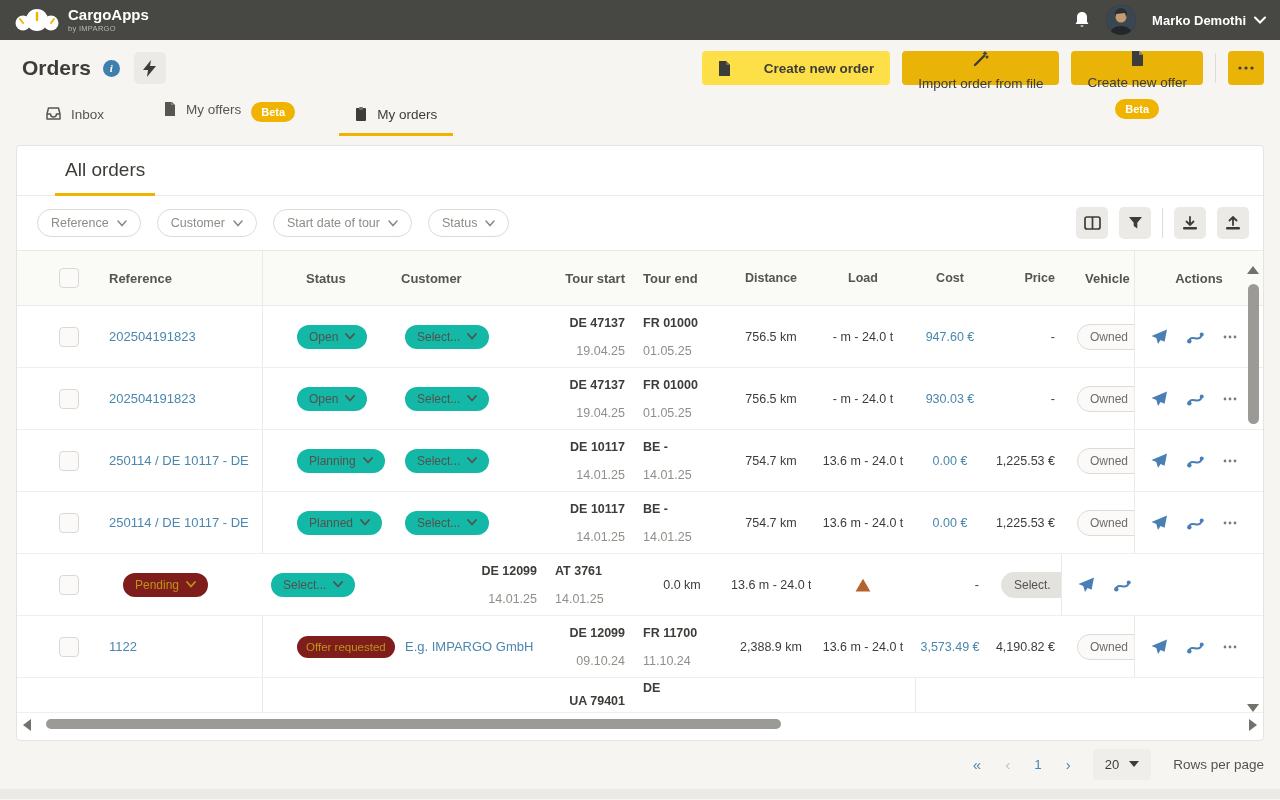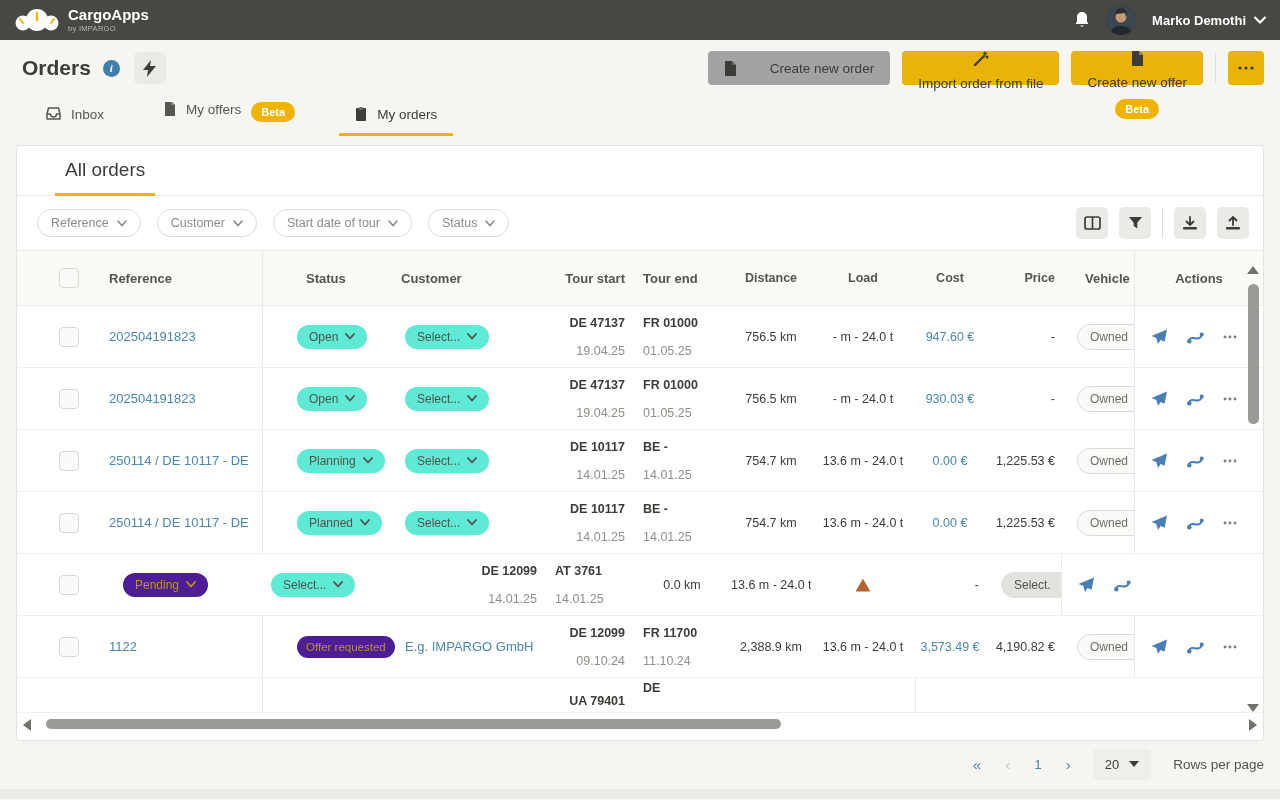--- a/index.html
+++ b/index.html
@@ -17,21 +17,21 @@
   .user-name { color:#fff; font-size:13px; font-weight:700; }
   .tb-chev { margin-left:-8px; }
 
   
   .page-header { height:56px; display:flex; align-items:center; padding:0 16px; }
   .page-title { font-size:21px; font-weight:700; color:#3c3c38; margin-left:6px; }
   .info-badge { width:17px; height:17px; border-radius:50%; background:#3e7fae; color:#fff; font-size:11px; font-weight:700; display:flex; align-items:center; justify-content:center; margin-left:12px; font-family:"Liberation Serif","DejaVu Serif",serif; font-style:italic; }
   .bolt-btn { width:32px; height:32px; border-radius:5px; background:#ebeae6; display:flex; align-items:center; justify-content:center; margin-left:14px; cursor:pointer; }
   .header-actions { margin-left:auto; display:flex; align-items:center; gap:12px; }
   .btn { height:34px; border-radius:4px; display:flex; align-items:center; gap:9px; padding:0 16px; font-size:13.5px; color:#3c3c38; cursor:pointer; white-space:nowrap; }
-  .btn-yellow { background:#a3a3a3; font-weight:400;gap:33px; }
+  .btn-yellow { background:#fde047; font-weight:700;gap:33px; }
   .btn-gray { background:#eab308;flex-direction:column; }
   .beta-pill { background:#f0b400; color:#fff; font-size:11px; font-weight:700; border-radius:11px; padding:4px 10px; }
   .hdr-divider { width:1px; height:30px; background:#dddcd8; }
   .btn-more { width:36px; padding:0; justify-content:center; }
 
   
   .tabs { display:flex; align-items:flex-end; padding:0 16px 0 30px; gap:28px; height:40px; }
   .tab { display:flex; align-items:flex-start; gap:10px; padding:9px 16px 11px; font-size:13.5px; color:#57564f; cursor:pointer; border-bottom:3px solid transparent; }
   .tab.active { color:#3c3c38; border-bottom-color:#f0b400; font-weight:400; }
 
@@ -52,22 +52,22 @@
   .trow { height:62px; border-bottom:1px solid #f0efeb; background:#fff; }
   .cell { overflow:hidden; }
   .c-check { padding-left:42px; }
   .checkbox { width:20px; height:20px; border:1px solid #d9d8d4; border-radius:4px; background:#fbfaf8; display:block; cursor:pointer; }
   .c-ref { padding-left:20px; border-right:1px solid #ebeae6; align-self:stretch; display:flex; align-items:center; white-space:nowrap; }
   .ref-link { color:#4a87ae; cursor:pointer; text-decoration:none; font-size:13px; }
   .c-status { padding-left:34px; }
   .thead .c-status { padding-left:43px; }
   .c-customer { padding-left:8px; }
   .thead .c-customer { padding-left:4px; }
-  .pill { display:inline-flex; align-items:center; gap:7px; background:#5eead4; border-radius:14px; padding:5px 12px; font-size:12px; color:#53524c; cursor:pointer; white-space:nowrap; }
-  .pill.amber { background:#4c1d95; color:#bd9415;text-align:right; }
+  .pill { display:inline-flex; align-items:center; gap:7px; background:#14b8a6; border-radius:14px; padding:5px 12px; font-size:12px; color:#53524c; cursor:pointer; white-space:nowrap; }
+  .pill.amber { background:#7f1d1d; color:#bd9415;text-align:right; }
   .pill.no-drop { padding:5px 9px; font-size:11.5px; }
   .cust-link { color:#4a87ae; font-size:13px; cursor:pointer; text-decoration:none; white-space:nowrap; }
   .c-tstart { text-align:right; padding-right:8px; }
   .c-tend { padding-left:10px; }
   .loc { font-weight:700; font-size:12.5px; color:#3c3c38; }
   .date { font-size:12.5px; color:#918f89; margin-top:14px; }
   .c-dist, .c-load, .c-cost { text-align:center; font-size:12.5px; white-space:nowrap; }
   .c-price { text-align:right; padding-right:6px; font-size:12.5px; white-space:nowrap; }
   .blue { color:#4a87ae; }
   .c-vehicle { padding-left:16px; align-self:stretch; display:flex; align-items:center; }

